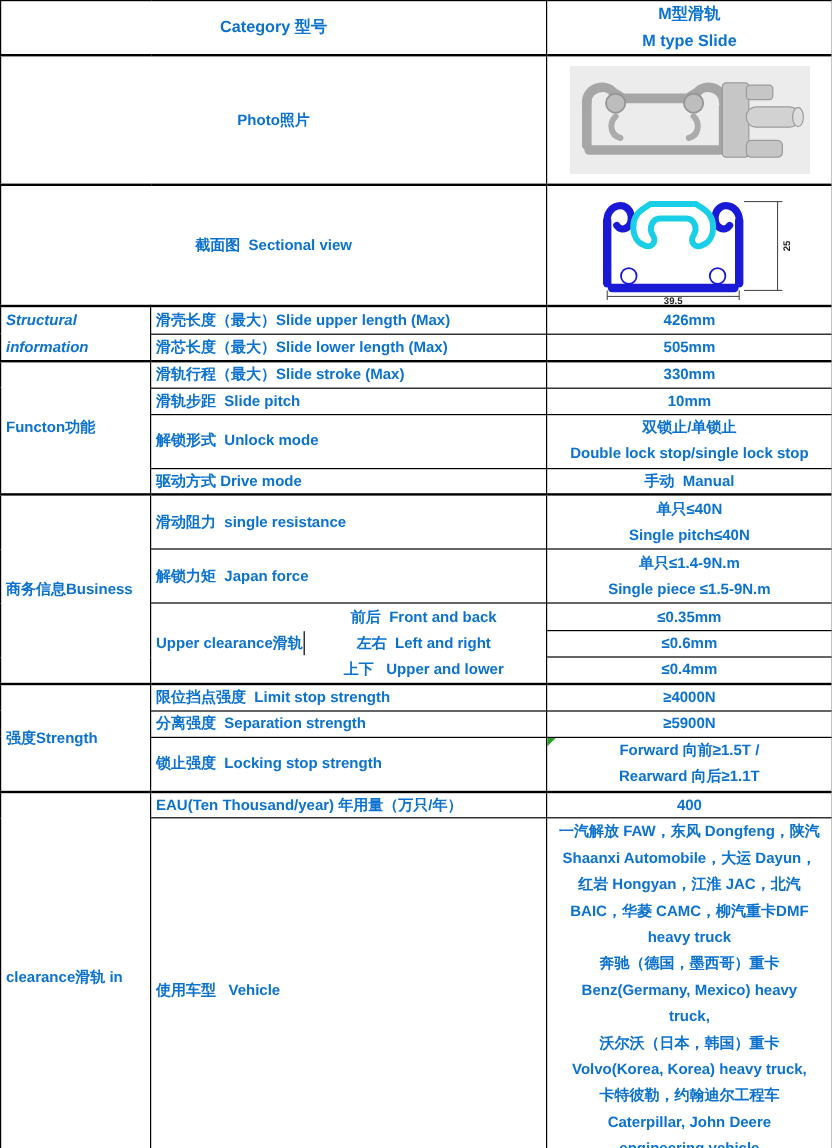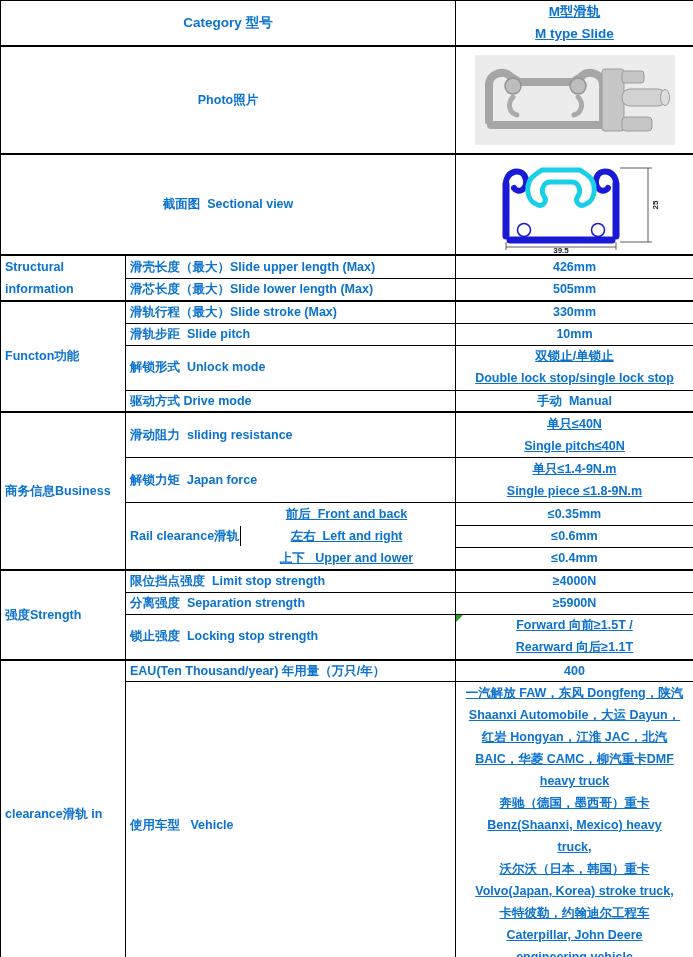--- a/index.html
+++ b/index.html
@@ -9,22 +9,22 @@
         font-weight:bold;}
   td{border:1px solid #000;padding:0 4px;font-size:12.5px;vertical-align:middle;
      overflow:hidden;line-height:1.15;}
   tr.bb2>td, td.bb2{border-bottom-width:2px;}
   tr.h22{height:22px;} tr.h44{height:44px;} tr.h108{height:108px;}
   tr.h101{height:101px;} tr.h286{height:286px;}
   .center{text-align:center;}
   .hd{font-size:13.5px;}
   .pw{white-space:pre-wrap;}
   .nowrap{white-space:nowrap;}
-  .line22{height:22px;display:flex;align-items:center;justify-content:center;white-space:pre-wrap;text-decoration:underline;}
-  .lineL{height:22px;display:flex;align-items:center;white-space:pre-wrap;}
+  .line22{height:22px;display:flex;align-items:center;justify-content:center;white-space:pre-wrap;}
+  .lineL{height:22px;display:flex;align-items:center;white-space:pre-wrap;font-style:italic;}
   .clr{display:flex;align-items:center;height:66px;}
   .clr-label{white-space:nowrap;flex:none;}
   .vline{width:1px;height:20px;background:#000;margin:0 1px;flex:none;}
   .axes{flex:1;display:flex;flex-direction:column;}
   td.rel{position:relative;}
   .flag{position:absolute;left:0;top:0;width:0;height:0;
         border-top:7px solid #1fa322;border-right:7px solid transparent;}
   svg{display:block;margin:0 auto;}
 </style>
 </head>
@@ -132,37 +132,37 @@
   </tr>
   <tr class="h22 bb2">
     <td><span class="pw">驱动方式 Drive mode</span></td>
     <td class="center"><span class="pw">手动  Manual</span></td>
   </tr>
 
   <tr class="h44">
     <td rowspan="5" class="bb2">
       <span class="nowrap">商务信息Business</span>
     </td>
-    <td><span class="pw">滑动阻力  sliding resistance</span></td>
+    <td><span class="pw">滑动阻力  single resistance</span></td>
     <td class="center">
       <div class="line22">单只≤40N</div>
       <div class="line22">Single pitch≤40N</div>
     </td>
   </tr>
   <tr class="h44">
     <td><span class="pw">解锁力矩  Japan force</span></td>
     <td class="center">
       <div class="line22">单只≤1.4-9N.m</div>
-      <div class="line22">Single piece ≤1.8-9N.m</div>
+      <div class="line22">Single piece ≤1.5-9N.m</div>
     </td>
   </tr>
   <tr class="h22">
     <td rowspan="3" class="bb2">
       <div class="clr">
-        <span class="clr-label">Rail clearance滑轨</span>
+        <span class="clr-label">Upper clearance滑轨</span>
         <span class="vline"></span>
         <div class="axes">
           <div class="line22">前后  Front and back</div>
           <div class="line22">左右  Left and right</div>
           <div class="line22">上下   Upper and lower</div>
         </div>
       </div>
     </td>
     <td class="center"><span>≤0.35mm</span></td>
   </tr>
@@ -202,24 +202,24 @@
   </tr>
   <tr class="h286">
     <td><span class="pw">使用车型   Vehicle</span></td>
     <td class="center">
       <div class="line22">一汽解放 FAW，东风 Dongfeng，陕汽</div>
       <div class="line22">Shaanxi Automobile，大运 Dayun，</div>
       <div class="line22">红岩 Hongyan，江淮 JAC，北汽</div>
       <div class="line22">BAIC，华菱 CAMC，柳汽重卡DMF</div>
       <div class="line22">heavy truck</div>
       <div class="line22">奔驰（德国，墨西哥）重卡</div>
-      <div class="line22">Benz(Shaanxi, Mexico) heavy</div>
+      <div class="line22">Benz(Germany, Mexico) heavy</div>
       <div class="line22">truck,</div>
       <div class="line22">沃尔沃（日本，韩国）重卡</div>
-      <div class="line22">Volvo(Japan, Korea) stroke truck,</div>
+      <div class="line22">Volvo(Korea, Korea) heavy truck,</div>
       <div class="line22">卡特彼勒，约翰迪尔工程车</div>
       <div class="line22">Caterpillar, John Deere</div>
       <div class="line22">engineering vehicle</div>
     </td>
   </tr>
 </tbody>
     </table>
 </div>
 
 </body></html>

